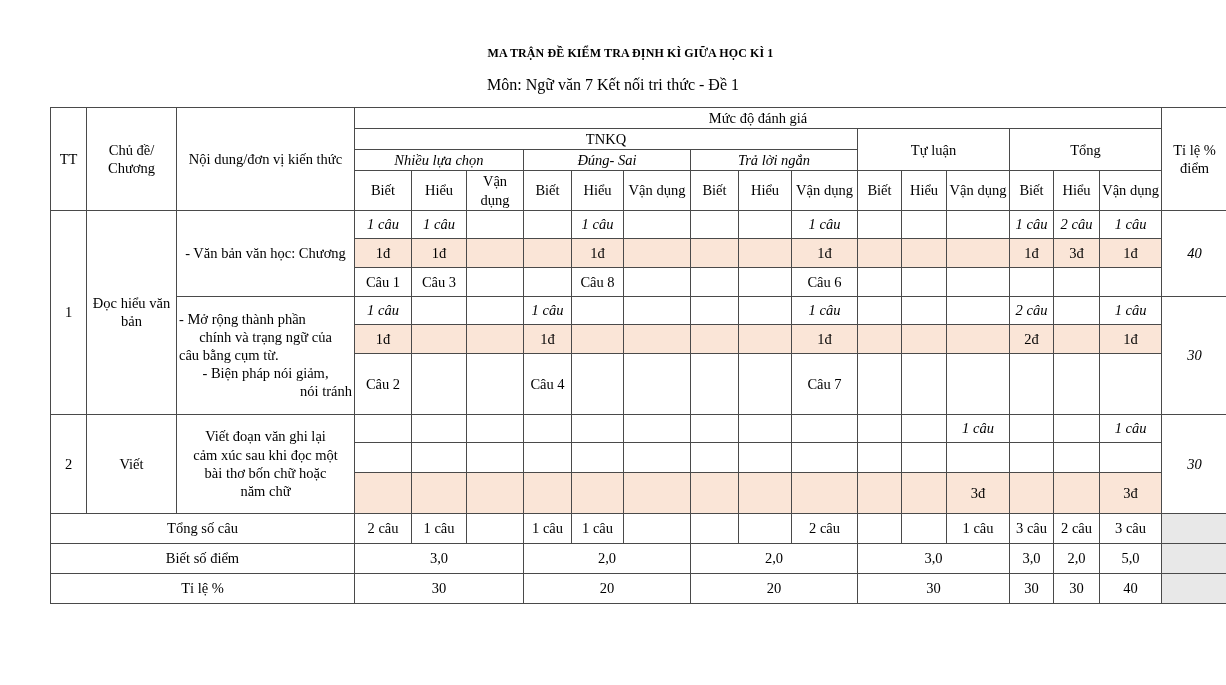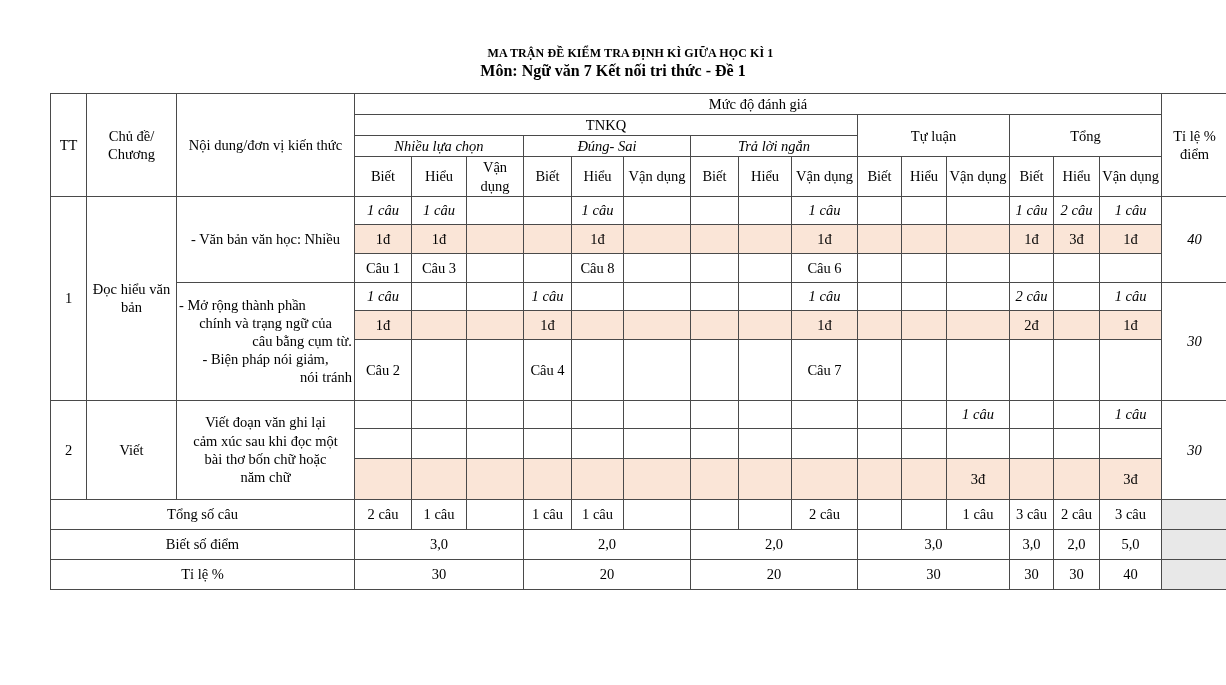--- a/index.html
+++ b/index.html
@@ -26,22 +26,22 @@
   }
   .title-main {
     font-size: 12px;
     font-weight: bold;
     letter-spacing: 0.1px;
     line-height: 1.25;
     padding-left: 35px;
   }
   .title-sub {
     font-size: 16px;
-    font-weight: bold;
-    margin-top: 0;
+    font-weight: normal;
+    margin-top: 14px;
     line-height: 1.25;
   }
 
   .table-wrap {
     margin: 12px auto 0 auto;
     width: 1126px;
   }
   table.matrix {
     border-collapse: collapse;
     width: 1126px;
@@ -147,21 +147,21 @@
         <td class="h-lvl">Hiểu</td>
         <td class="h-lvl">Vận dụng</td>
         <td class="h-lvl">Biết</td>
         <td class="h-lvl">Hiểu</td>
         <td class="h-lvl">Vận dụng</td>
       </tr>
 
       <tr>
         <td rowspan="6" class="topic">1</td>
         <td rowspan="6" class="topic">Đọc hiểu văn bản</td>
-        <td rowspan="3" class="content-cell">- Văn bản văn học: Nhiều</td>
+        <td rowspan="3" class="content-cell">- Văn bản văn học: Chương</td>
         <td class="c-italic" style="height:25px">1 câu</td>
         <td class="c-italic">1 câu</td>
         <td class="c-italic"></td>
         <td class="c-italic"></td>
         <td class="c-italic">1 câu</td>
         <td class="c-italic"></td>
         <td class="c-italic"></td>
         <td class="c-italic"></td>
         <td class="c-italic">1 câu</td>
         <td class="c-italic"></td>
@@ -206,21 +206,21 @@
         <td class="num"></td>
         <td class="num"></td>
         <td class="num"></td>
         <td class="num"></td>
       </tr>
 
       <tr>
         <td rowspan="3" class="content-cell c-left">
           <div style="text-align:left">- Mở rộng thành phần</div>
           <div style="text-align:center">chính và trạng ngữ của</div>
-          <div style="text-align:right">câu bằng cụm từ.</div>
+          <div style="text-align:left">câu bằng cụm từ.</div>
           <div style="text-align:center">- Biện pháp nói giảm,</div>
           <div style="text-align:right">nói tránh</div>
         </td>
         <td class="c-italic" style="height:25px">1 câu</td>
         <td class="c-italic"></td>
         <td class="c-italic"></td>
         <td class="c-italic">1 câu</td>
         <td class="c-italic"></td>
         <td class="c-italic"></td>
         <td class="c-italic"></td>

